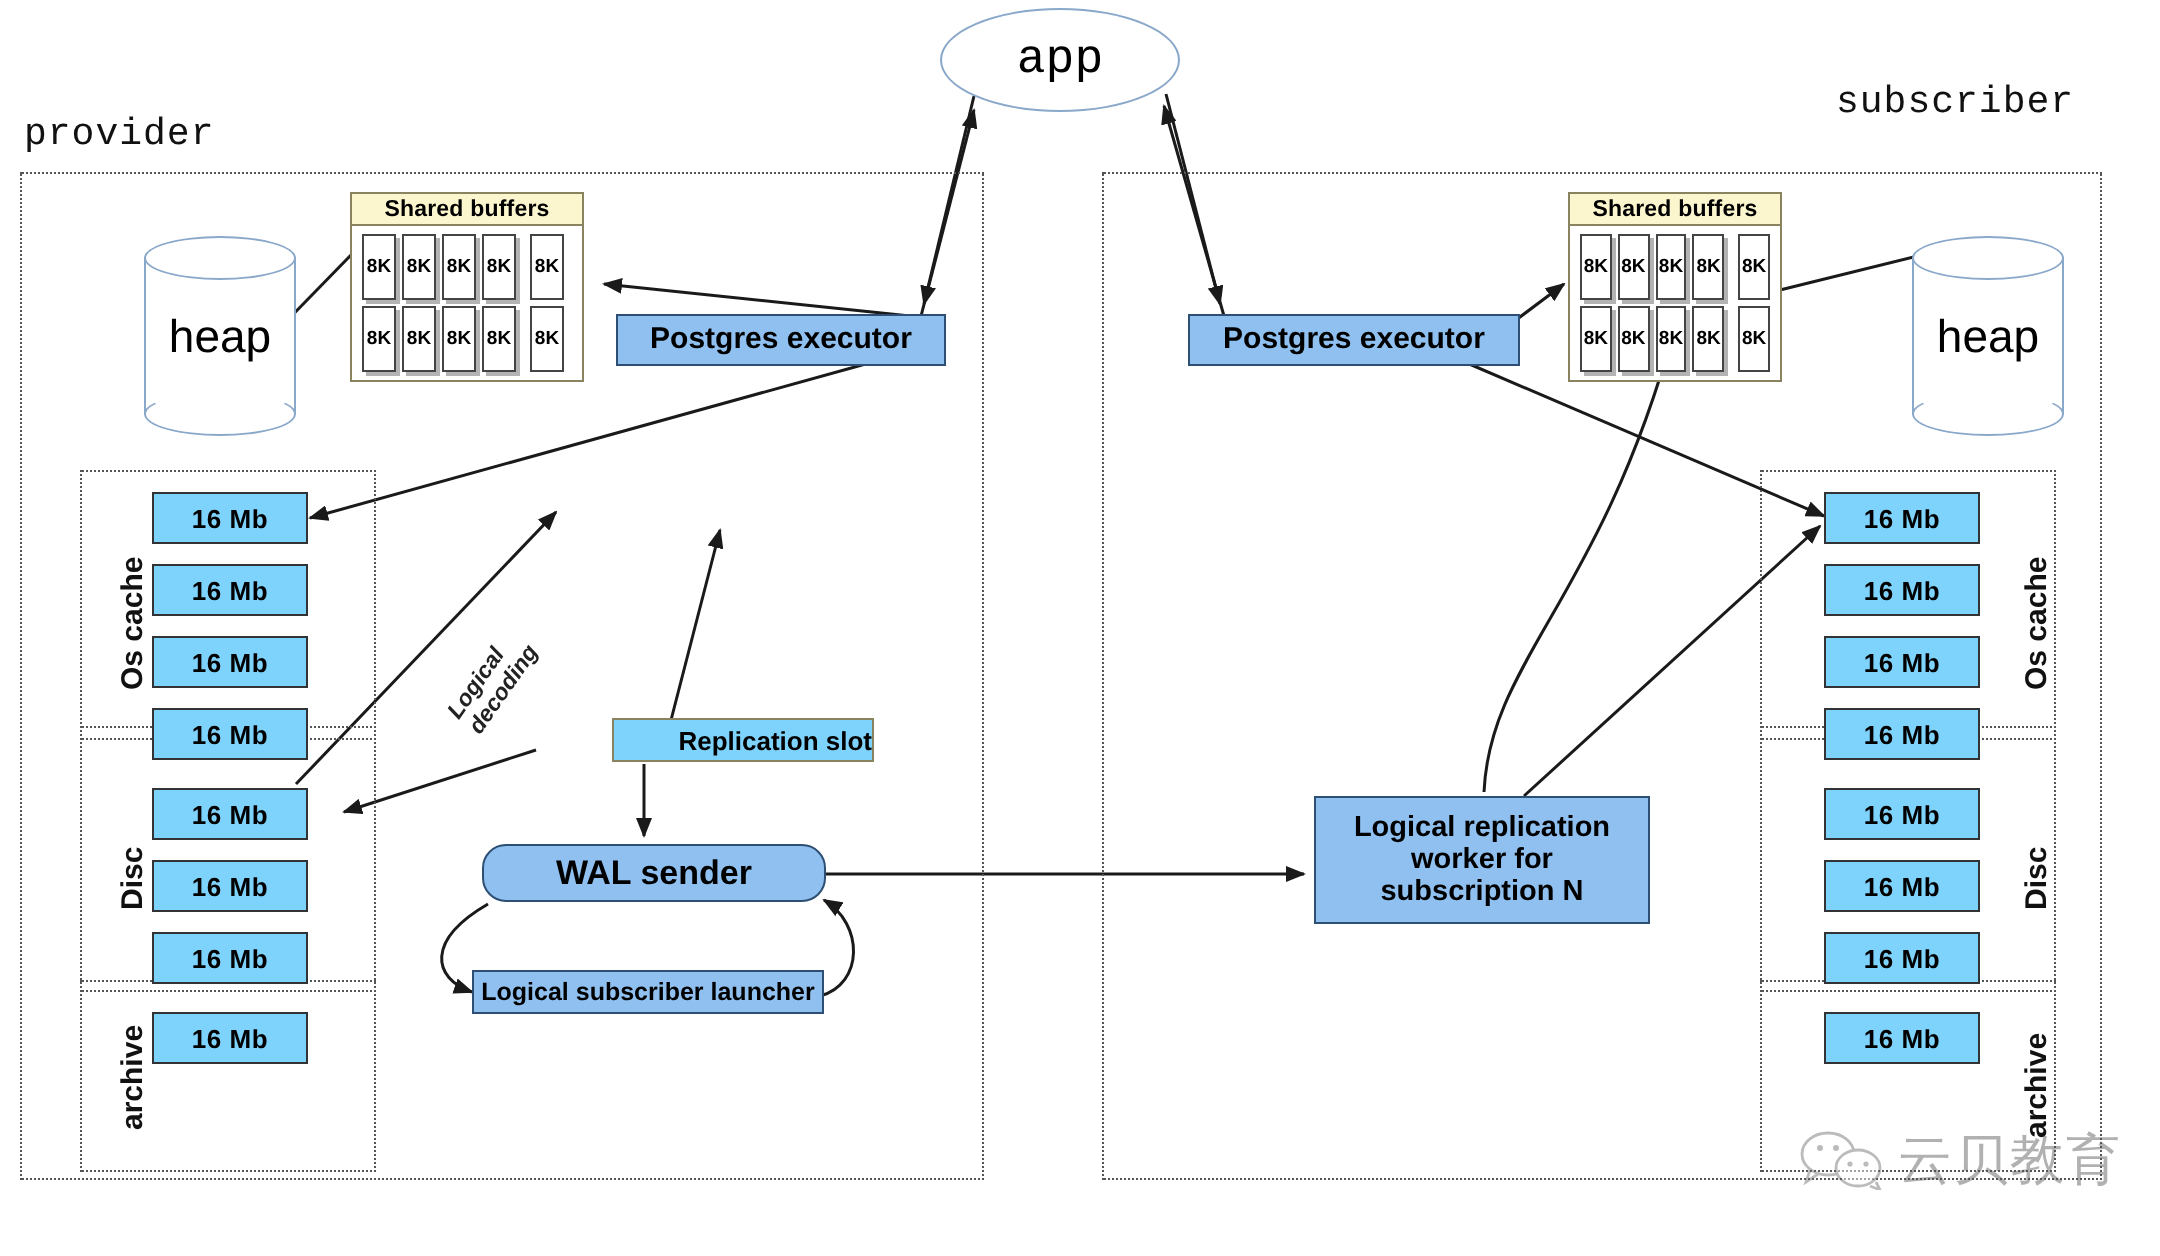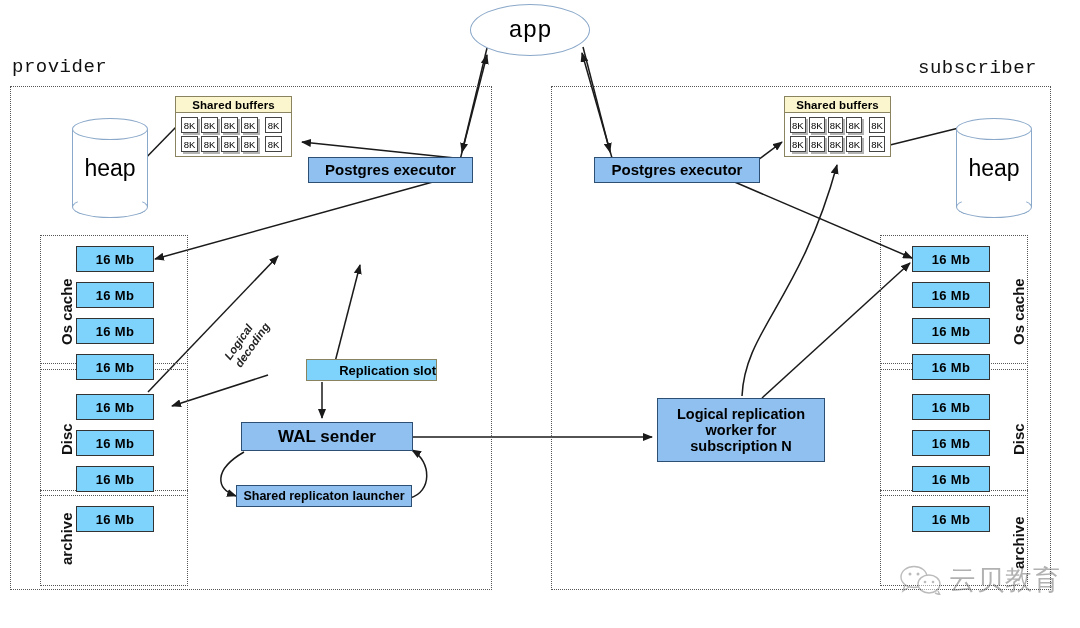--- a/index.html
+++ b/index.html
@@ -121,26 +121,26 @@
     border:1px solid #8a8360;
     border-top:none;
     box-sizing:border-box;
     padding:4px 5px;
     display:flex;
     flex-direction:column;
     gap:3px;
   }
   .sbuf-row{display:flex;gap:3px;}
   .blk{
-    width:17px;height:16px;
+    width:17px;height:33px;
     border:1px solid #444;
     background:#ffffff;
     box-shadow:2px 2px 0 0 #b3b3b3;
     font-size:9.5px;
-    font-weight:normal;
+    font-weight:bold;
     color:#000;
     display:flex;align-items:center;justify-content:center;
     box-sizing:border-box;
   }
   .blk.gap{margin-left:4px;box-shadow:none;}
 
   
   .cyl{position:absolute;}
   .cyl .body{
     position:absolute;left:0;right:0;top:11px;bottom:11px;
@@ -312,29 +312,29 @@
 
   <div class="rot-anno" style="left:222px;top:355px;transform:rotate(-55deg);">
     <div>Logical</div>
     <div>decoding</div>
   </div>
 
   <div class="ybox" style="left:258px;top:359px;width:131px;height:22px;">
     <span>Replication slot</span>
   </div>
 
-  <div class="proc" style="left:241px;top:422px;width:172px;height:29px;font-size:17px;">
+  <div class="proc" style="left:241px;top:422px;width:172px;height:29px;font-size:17px;border-radius:12px;">
     <span>WAL sender</span>
   </div>
 
   <div class="proc" style="left:236px;top:485px;width:176px;height:22px;font-size:12.5px;">
-    <span>Shared replicaton launcher</span>
-  </div>
-
-  <div class="zone-title" style="left:918px;top:57px;">subscriber</div>
+    <span>Logical subscriber launcher</span>
+  </div>
+
+  <div class="zone-title" style="left:918px;top:40px;">subscriber</div>
   <div class="zone" style="left:551px;top:86px;width:500px;height:504px;"></div>
 
   <div class="proc" style="left:594px;top:157px;width:166px;height:26px;font-size:15px;">
     <span>Postgres executor</span>
   </div>
 
   <div class="sbuf" style="left:784px;top:96px;width:107px;">
     <div class="sbuf-hdr">Shared buffers</div>
     <div class="sbuf-body">
       <div class="sbuf-row">

